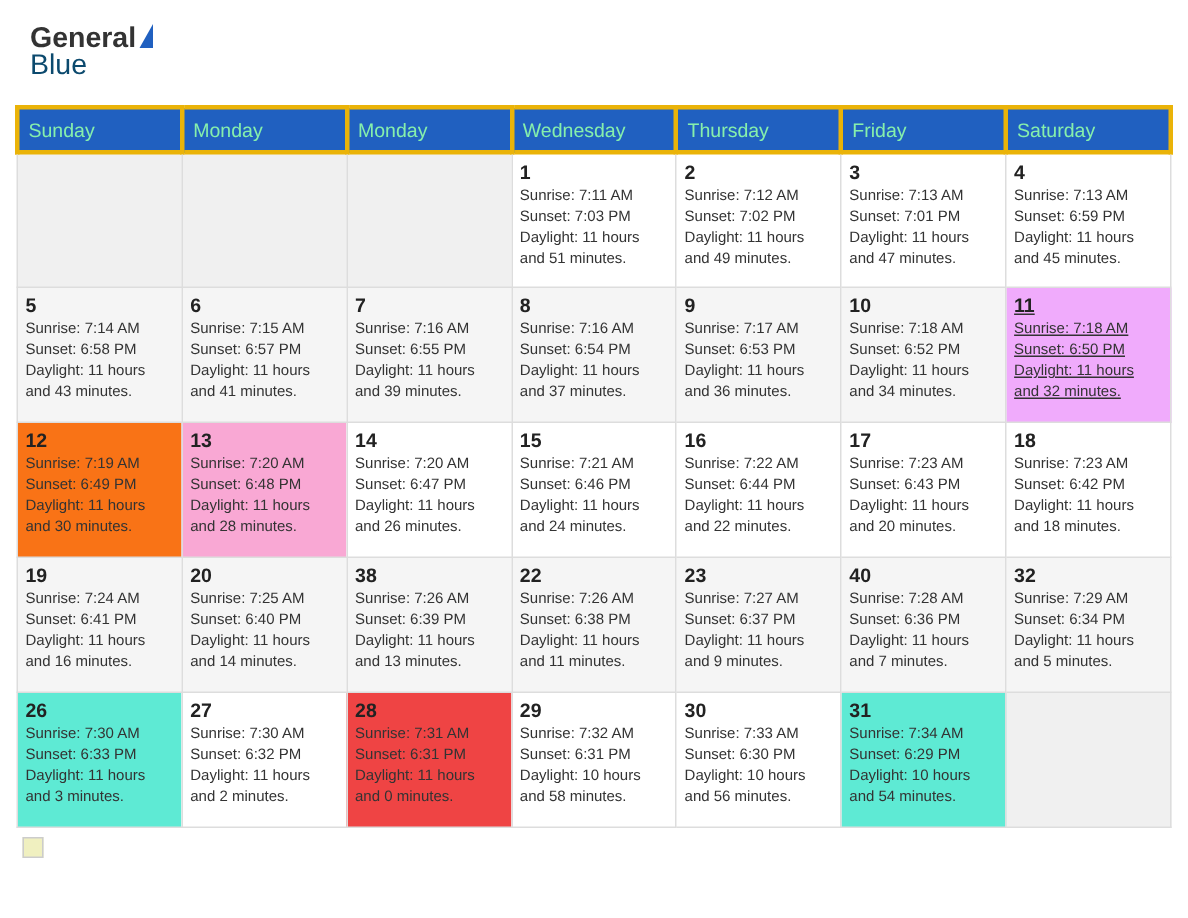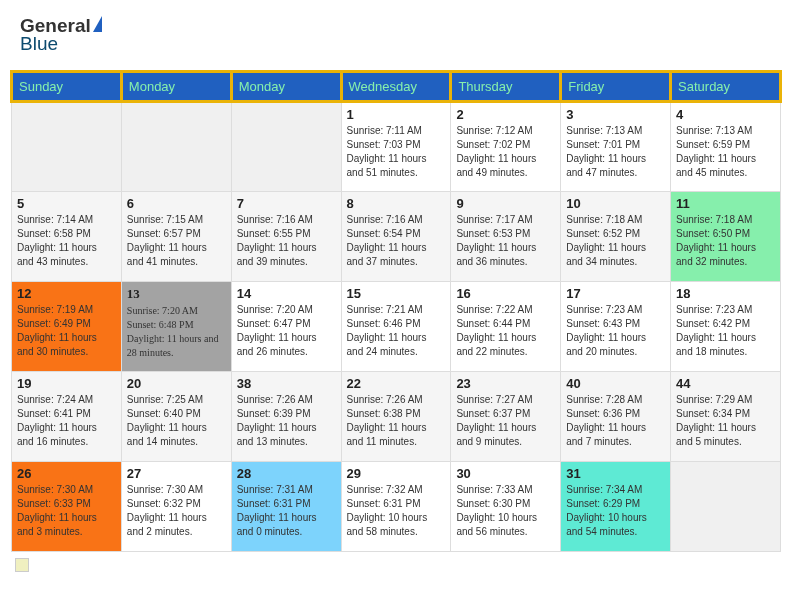--- a/index.html
+++ b/index.html
@@ -165,31 +165,31 @@
           <div class="day-info">Sunrise: 7:16 AM<br>Sunset: 6:54 PM<br>Daylight: 11 hours and 37 minutes.</div>
         </td>
         <td style="background: rgb(245, 245, 245);">
           <span class="day-num">9</span>
           <div class="day-info">Sunrise: 7:17 AM<br>Sunset: 6:53 PM<br>Daylight: 11 hours and 36 minutes.</div>
         </td>
         <td style="background: rgb(245, 245, 245);">
           <span class="day-num">10</span>
           <div class="day-info">Sunrise: 7:18 AM<br>Sunset: 6:52 PM<br>Daylight: 11 hours and 34 minutes.</div>
         </td>
-        <td style="background: #86efac;">
+        <td style="background: #f0abfc; text-decoration: underline;">
           <span class="day-num">11</span>
           <div class="day-info">Sunrise: 7:18 AM<br>Sunset: 6:50 PM<br>Daylight: 11 hours and 32 minutes.</div>
         </td>
       </tr>
       <tr>
         <td style="background: #f97316;">
           <span class="day-num">12</span>
           <div class="day-info">Sunrise: 7:19 AM<br>Sunset: 6:49 PM<br>Daylight: 11 hours and 30 minutes.</div>
         </td>
-        <td style="background: #a3a3a3; font-family: Liberation Serif, serif;">
+        <td style="background: #f9a8d4;">
           <span class="day-num">13</span>
           <div class="day-info">Sunrise: 7:20 AM<br>Sunset: 6:48 PM<br>Daylight: 11 hours and 28 minutes.</div>
         </td>
         <td style="background: rgb(255, 255, 255);">
           <span class="day-num">14</span>
           <div class="day-info">Sunrise: 7:20 AM<br>Sunset: 6:47 PM<br>Daylight: 11 hours and 26 minutes.</div>
         </td>
         <td style="background: rgb(255, 255, 255); margin-left: 12px;">
           <span class="day-num">15</span>
           <div class="day-info">Sunrise: 7:21 AM<br>Sunset: 6:46 PM<br>Daylight: 11 hours and 24 minutes.</div>
@@ -226,34 +226,34 @@
         </td>
         <td style="background: rgb(245, 245, 245);">
           <span class="day-num">23</span>
           <div class="day-info">Sunrise: 7:27 AM<br>Sunset: 6:37 PM<br>Daylight: 11 hours and 9 minutes.</div>
         </td>
         <td style="background: rgb(245, 245, 245);">
           <span class="day-num">40</span>
           <div class="day-info">Sunrise: 7:28 AM<br>Sunset: 6:36 PM<br>Daylight: 11 hours and 7 minutes.</div>
         </td>
         <td style="background: rgb(245, 245, 245);">
-          <span class="day-num">44</span>
+          <span class="day-num">32</span>
           <div class="day-info">Sunrise: 7:29 AM<br>Sunset: 6:34 PM<br>Daylight: 11 hours and 5 minutes.</div>
         </td>
       </tr>
       <tr>
-        <td style="background: #f97316;">
+        <td style="background: #5eead4;">
           <span class="day-num">26</span>
           <div class="day-info">Sunrise: 7:30 AM<br>Sunset: 6:33 PM<br>Daylight: 11 hours and 3 minutes.</div>
         </td>
         <td style="background: rgb(255, 255, 255);">
           <span class="day-num">27</span>
           <div class="day-info">Sunrise: 7:30 AM<br>Sunset: 6:32 PM<br>Daylight: 11 hours and 2 minutes.</div>
         </td>
-        <td style="background: #7dd3fc;">
+        <td style="background: #ef4444;">
           <span class="day-num">28</span>
           <div class="day-info">Sunrise: 7:31 AM<br>Sunset: 6:31 PM<br>Daylight: 11 hours and 0 minutes.</div>
         </td>
         <td style="background: rgb(255, 255, 255);">
           <span class="day-num">29</span>
           <div class="day-info">Sunrise: 7:32 AM<br>Sunset: 6:31 PM<br>Daylight: 10 hours and 58 minutes.</div>
         </td>
         <td style="background: rgb(255, 255, 255);">
           <span class="day-num">30</span>
           <div class="day-info">Sunrise: 7:33 AM<br>Sunset: 6:30 PM<br>Daylight: 10 hours and 56 minutes.</div>

